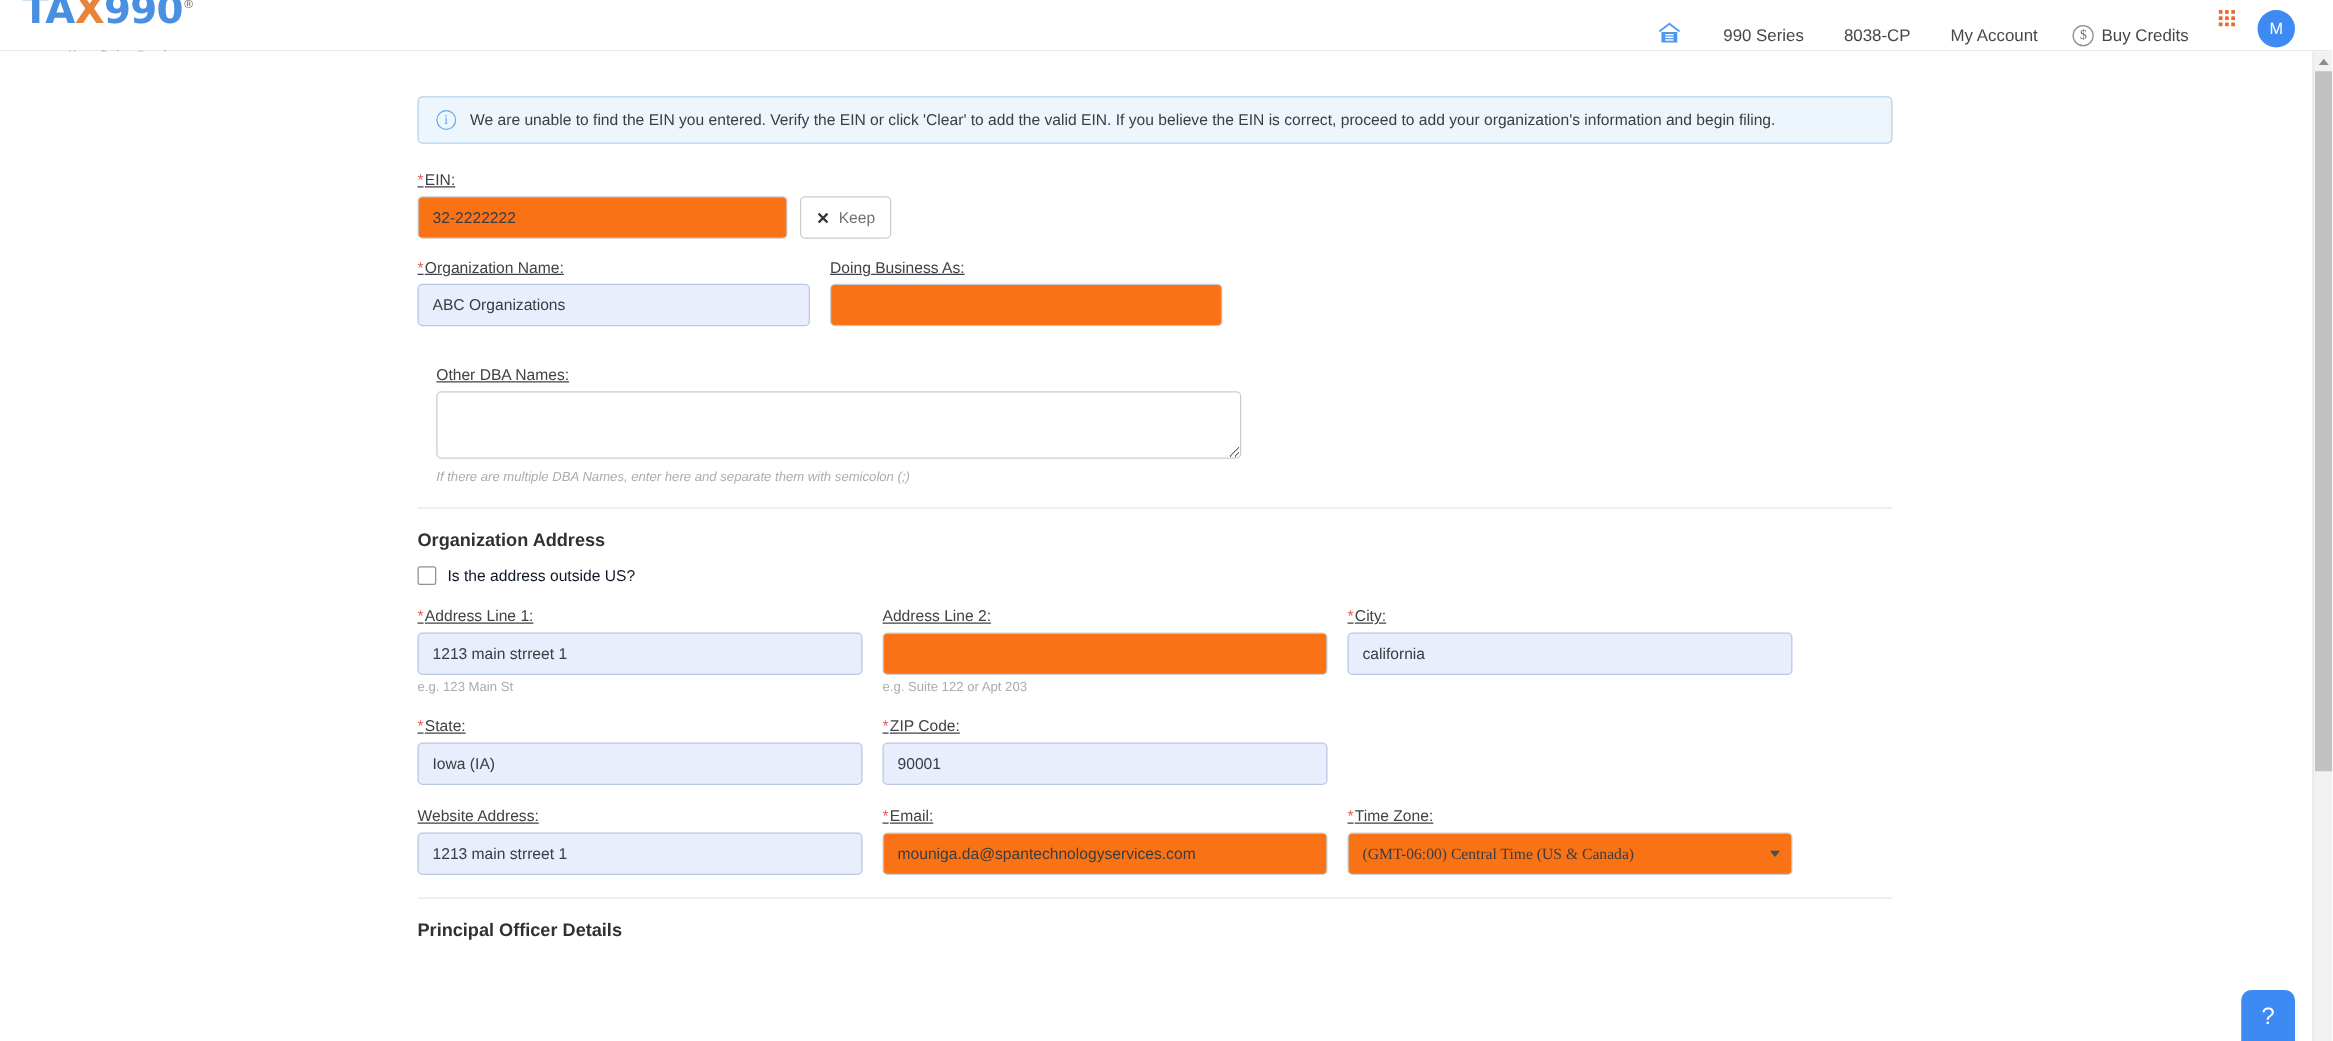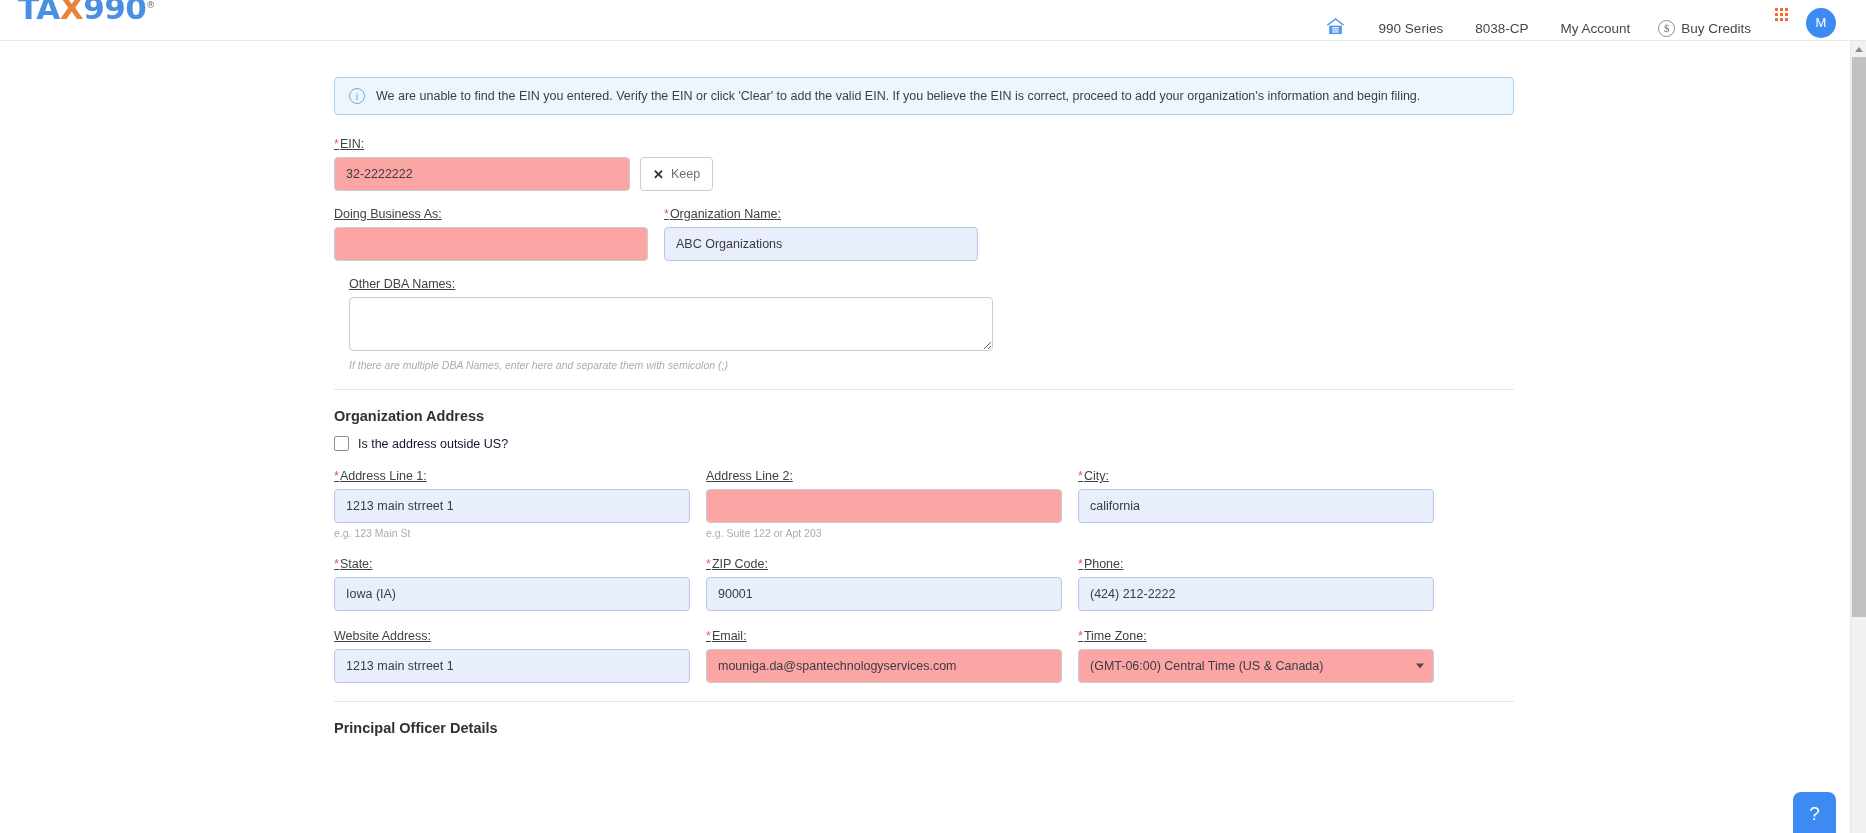--- a/index.html
+++ b/index.html
@@ -208,21 +208,21 @@
     white-space: nowrap;
     text-decoration: underline;
   }
   .req { color: #e05c5c; margin-right: 1px; }
 
   .field {
     width: 100%;
     height: 34px;
     border: 1px solid #c9ccd1;
     border-radius: 4px;
-    background: #fca5a5;
+    background: #f97316;
     font-size: 12.5px;
     color: #3a3d41;
     padding: 0 11px;
     outline: none;
     font-family: "Liberation Sans", sans-serif;
   }
   .field.filled {
     background: #e8eefb;
     border-color: #b9c6e4;
   }
@@ -255,21 +255,21 @@
   .clear-x {
     font-size: 13px;
     color: #2f3236;
     font-weight: 700;
     line-height: 1;
   }
 
   .row-2 { display: flex; gap: 16px; margin-top: 16px; }
   .col-half { width: 314px; }
 
-  .dba-block { margin-top: 16px; width: 644px; padding-left: 15px; }
+  .dba-block { margin-top: 32px; width: 644px; padding-left: 15px; }
   textarea.field-area {
     width: 644px;
     height: 54px;
     border: 1px solid #c9ccd1;
     border-radius: 4px;
     background: #fff;
     resize: vertical;
     font-size: 12.5px;
     color: #3a3d41;
     padding: 7px 10px;
@@ -312,20 +312,21 @@
     margin-top: 18px;
   }
   .col-third { width: 356px; }
 
   .select-wrap { position: relative; }
   select.field {
     appearance: none;
     -webkit-appearance: none;
     padding-right: 26px;
     cursor: pointer;
+    font-family: Liberation Serif, serif;
   }
   .chev {
     position: absolute;
     right: 10px;
     top: 50%;
     transform: translateY(-50%);
     pointer-events: none;
     width: 0; height: 0;
     border-left: 4px solid transparent;
     border-right: 4px solid transparent;
@@ -408,26 +409,26 @@
       <div class="ein-row">
         <input class="field ein-input" value="32-2222222" style="">
         <div class="clear-btn">
           <span class="clear-x">✕</span>
           <span>Keep</span>
         </div>
       </div>
 
       <div class="row-2">
         <div class="col-half">
+          <label class="label"><span class="req">*</span><span>Organization Name:</span></label>
+          <input class="field filled" value="ABC Organizations" style="">
+        </div>
+        <div class="col-half">
           <label class="label">Doing Business As:</label>
           <input class="field" value="" style="">
-        </div>
-        <div class="col-half">
-          <label class="label"><span class="req">*</span><span>Organization Name:</span></label>
-          <input class="field filled" value="ABC Organizations" style="">
         </div>
       </div>
 
       <div class="dba-block">
         <label class="label">Other DBA Names:</label>
         <textarea class="field-area" style=""></textarea>
         <span class="hint italic">If there are multiple DBA Names, enter here and separate them with semicolon (;)</span>
       </div>
 
       <hr class="divider">
@@ -457,24 +458,20 @@
       </div>
 
       <div class="row-3">
         <div class="col-third">
           <label class="label"><span class="req">*</span><span>State:</span></label>
           <input class="field filled" value="Iowa (IA)" style="">
         </div>
         <div class="col-third">
           <label class="label"><span class="req">*</span><span>ZIP Code:</span></label>
           <input class="field filled" value="90001" style="">
-        </div>
-        <div class="col-third">
-          <label class="label"><span class="req">*</span><span>Phone:</span></label>
-          <input class="field filled" value="(424) 212-2222" style="">
         </div>
       </div>
 
       <div class="row-3">
         <div class="col-third">
           <label class="label">Website Address:</label>
           <input class="field filled" value="1213 main strreet 1" style="">
         </div>
         <div class="col-third">
           <label class="label"><span class="req">*</span><span>Email:</span></label>

